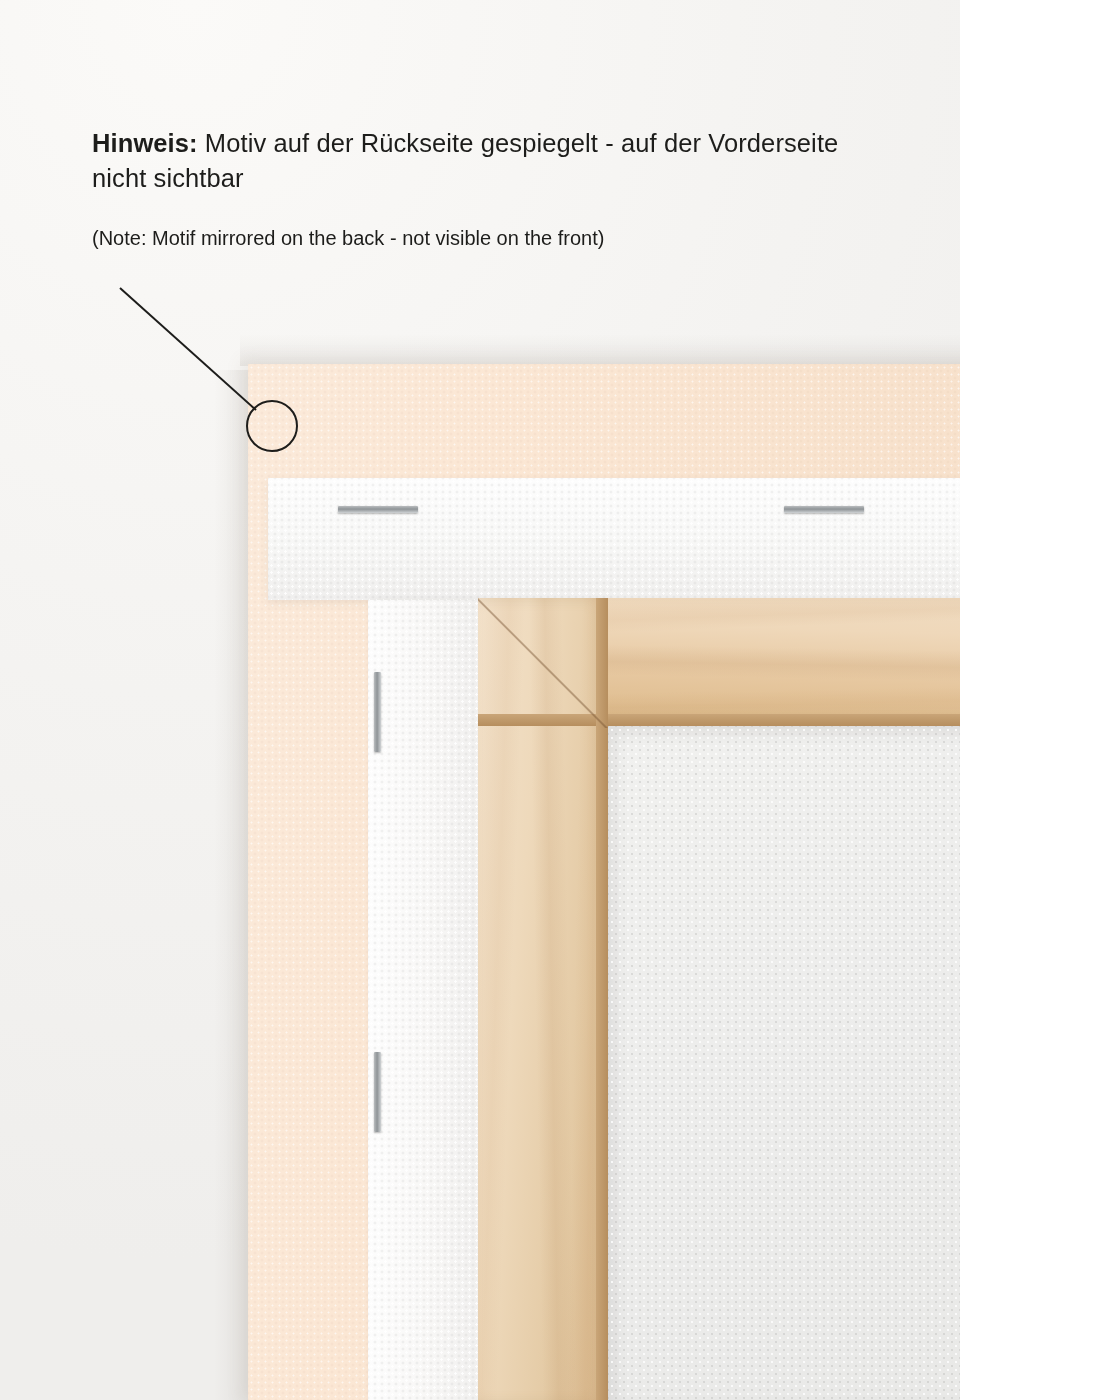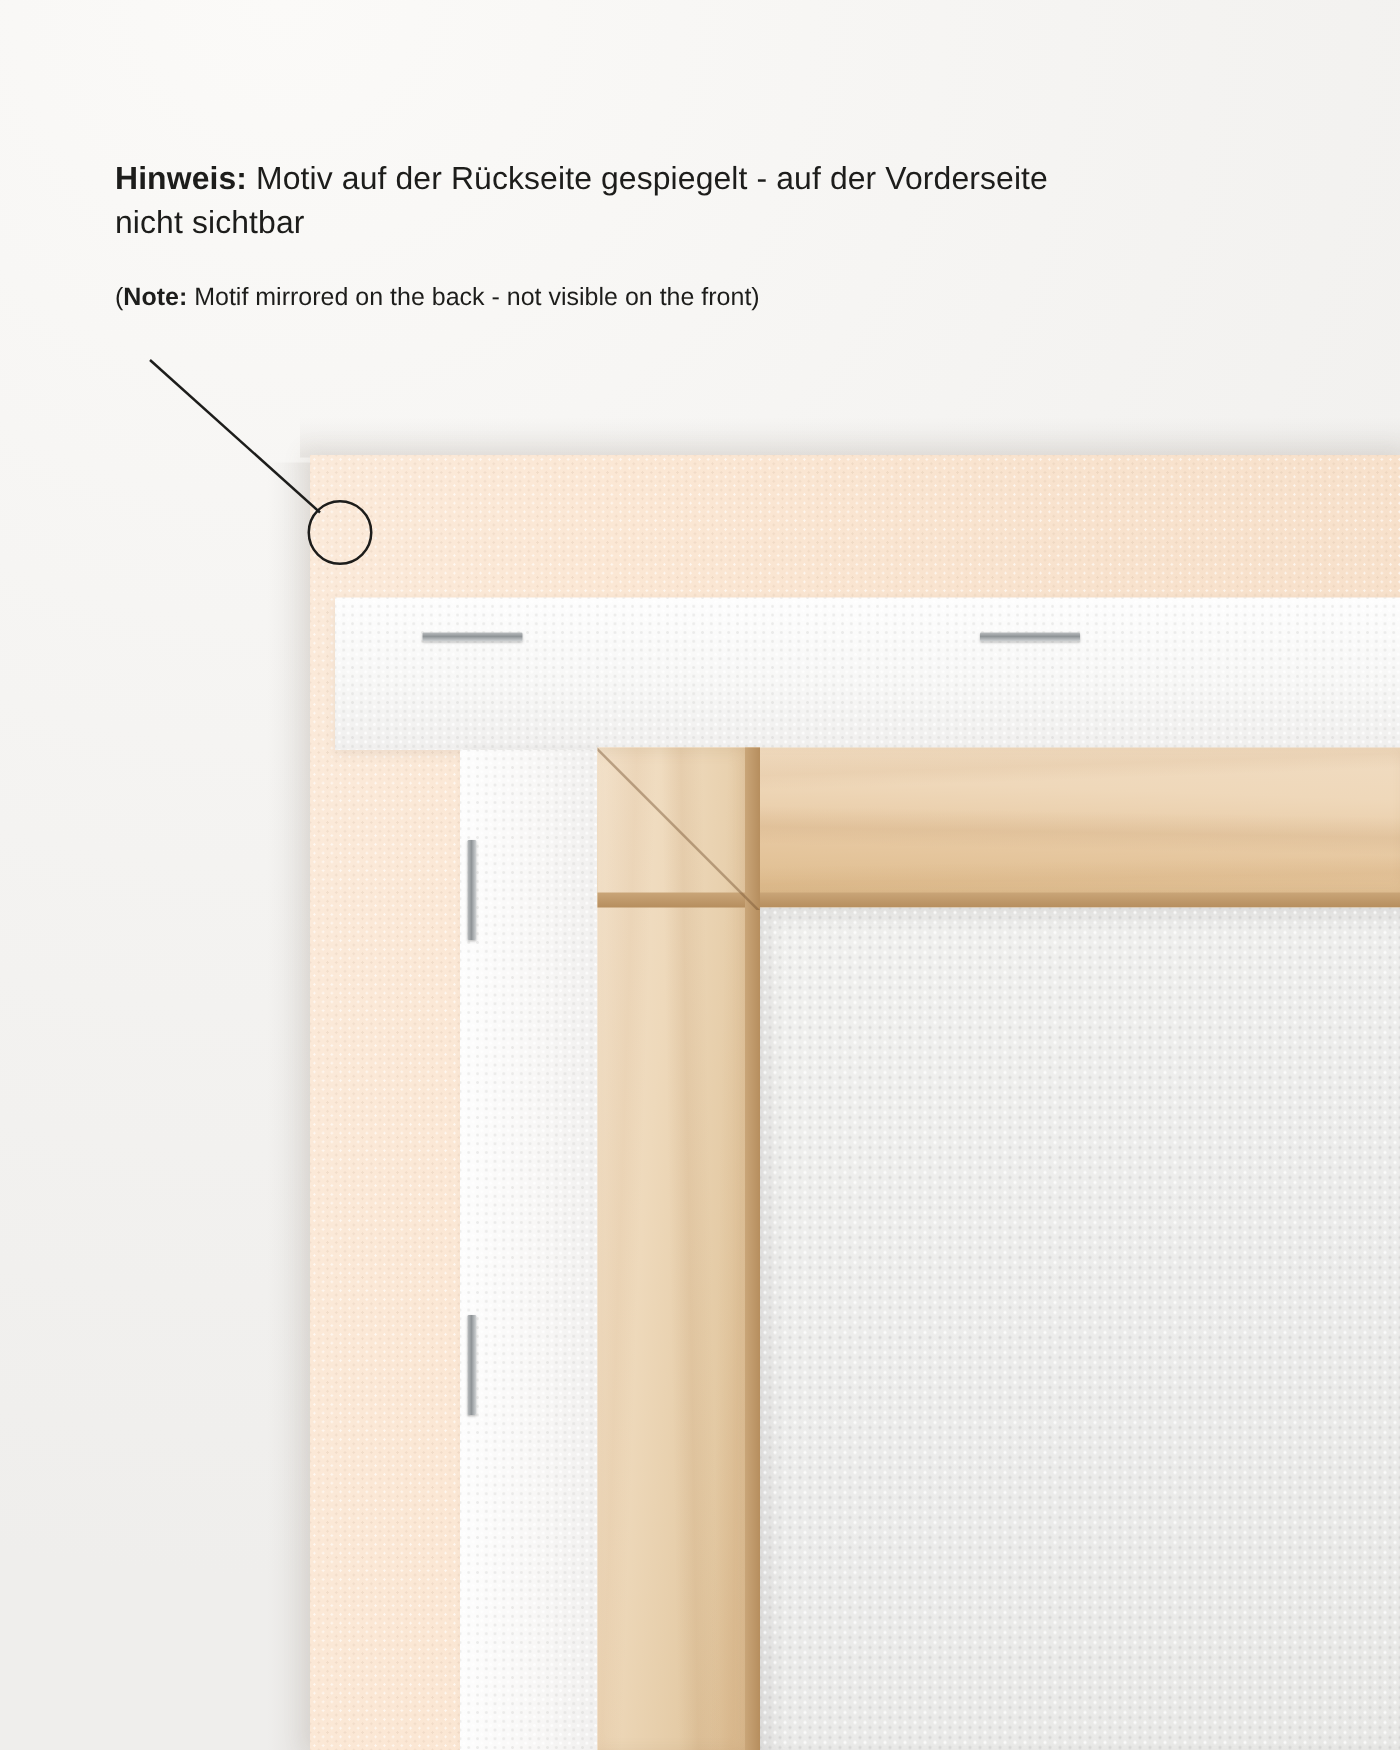--- a/index.html
+++ b/index.html
@@ -5,21 +5,21 @@
   html, body {
     margin: 0;
     padding: 0;
     background: #ffffff;
   }
   body {
     font-family: "Liberation Sans", sans-serif;
   }
   .canvas-shot {
     position: relative;
-    width: 1120px;
+    width: 960px;
     height: 1400px;
     background: #f7f6f4;
     overflow: hidden;
   }
 
   
   .wall {
     position: absolute;
     inset: 0;
     background:
@@ -42,21 +42,21 @@
   .note-line-de .strong {
     font-weight: 700;
   }
   .note-line-en {
     margin-top: 28px;
     font-size: 20px;
     line-height: 28px;
     color: #1d1d1b;
   }
   .note-line-en .strong {
-    font-weight: 700;
+    font-weight: 400;
   }
 
   
   .leader {
     position: absolute;
     left: 80px;
     top: 270px;
     width: 280px;
     height: 220px;
     pointer-events: none;

